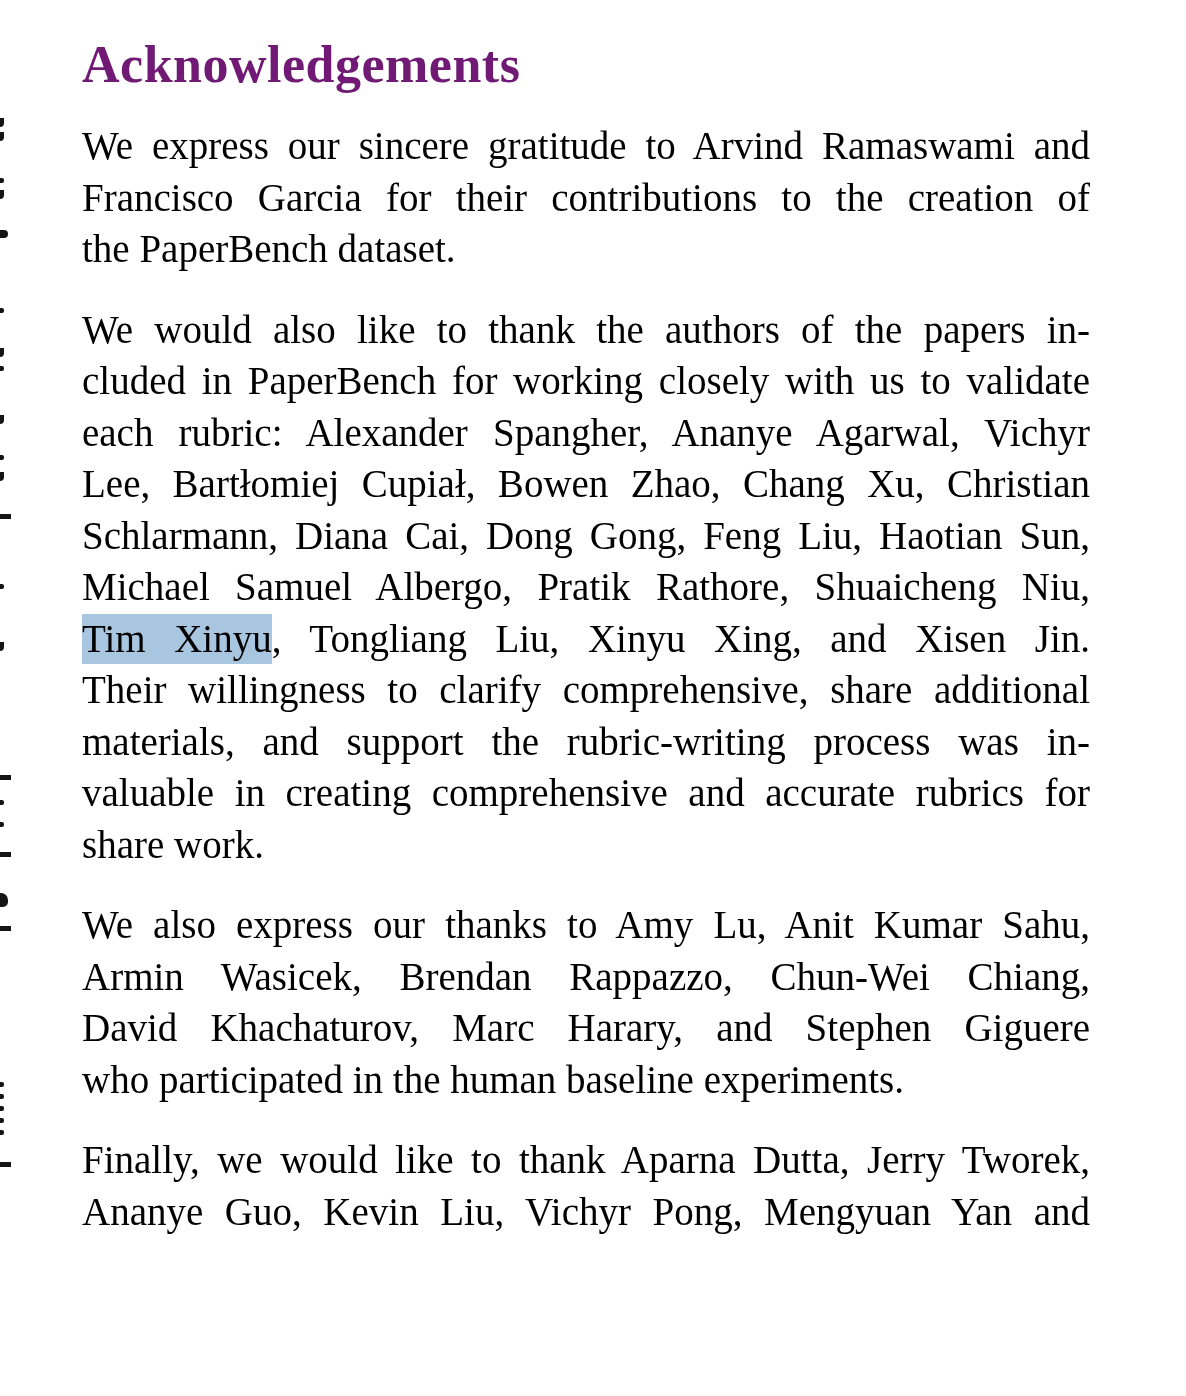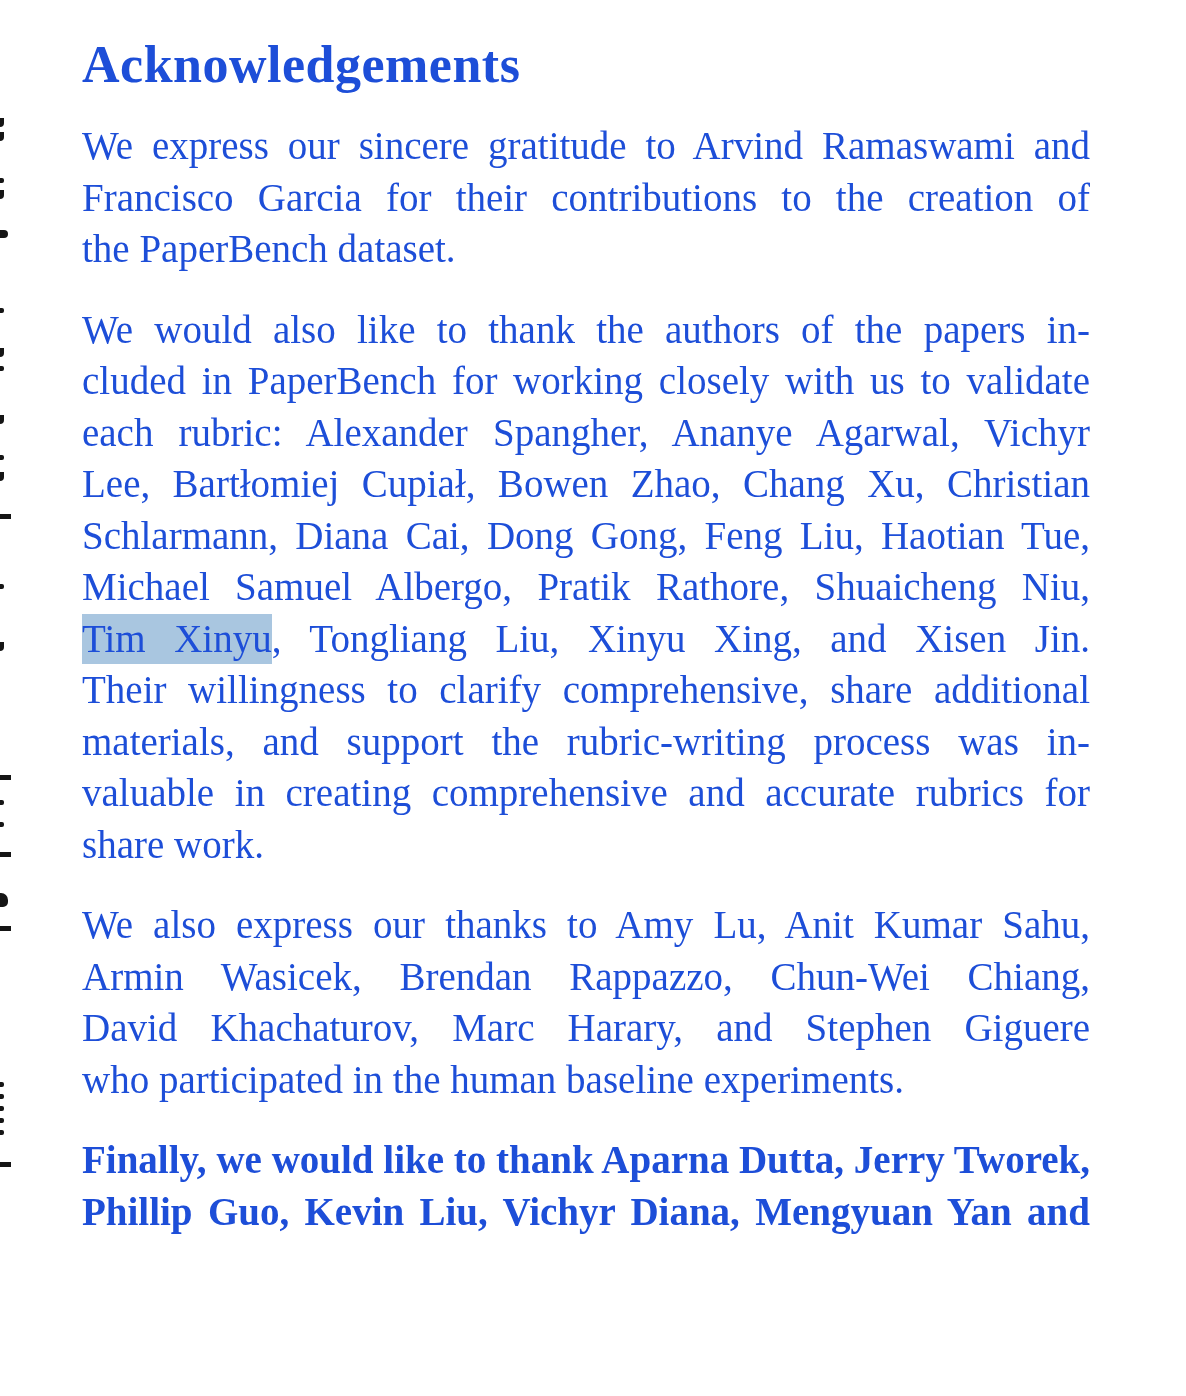--- a/index.html
+++ b/index.html
@@ -17,30 +17,30 @@
     left: 82px;
     top: 36px;
     width: 1008px;
   }
   .title {
     margin: 0 0 26px 0;
     font-size: 52px;
     font-weight: bold;
     line-height: 1.12;
     letter-spacing: 0.5px;
-    color: #1d4ed8;
+    color: #701a75;
   }
   .para { margin: 0 0 29px 0; }
-  .para:last-child { margin-bottom: 14px; font-weight: bold; }
+  .para:last-child { margin-bottom: 14px; }
   .line {
     font-size: 39px;
     line-height: 51.5px;
     text-align: justify;
     text-align-last: justify;
-    color: #1d4ed8;
+    color: #000000;
   }
   .line.last { text-align-last: left; }
   .hl {
     background-color: #a9c6e0;
     box-shadow: 0 -3px 0 #a9c6e0, 0 4px 0 #a9c6e0;
   }
   
   .mk { position: absolute; left: 0; background: #151515; }
   .mk-dot   { width: 4px;  height: 5px;  left: 0; border-radius: 0 2px 2px 0; }
   .mk-tick  { width: 4px;  height: 9px;  left: 0; border-radius: 0 0 4px 0; }
@@ -86,33 +86,33 @@
         <div class="para">
           <div class="line"><span>We express our sincere gratitude to Arvind Ramaswami and</span></div>
           <div class="line"><span>Francisco Garcia for their contributions to the creation of</span></div>
           <div class="line last"><span>the PaperBench dataset.</span></div>
         </div>
         <div class="para">
           <div class="line"><span>We would also like to thank the authors of the papers in-</span></div>
           <div class="line"><span>cluded in PaperBench for working closely with us to validate</span></div>
           <div class="line"><span>each rubric: Alexander Spangher, Ananye Agarwal, Vichyr</span></div>
           <div class="line"><span>Lee, Bartłomiej Cupiał, Bowen Zhao, Chang Xu, Christian</span></div>
-          <div class="line"><span>Schlarmann, Diana Cai, Dong Gong, Feng Liu, Haotian Tue,</span></div>
+          <div class="line"><span>Schlarmann, Diana Cai, Dong Gong, Feng Liu, Haotian Sun,</span></div>
           <div class="line"><span>Michael Samuel Albergo, Pratik Rathore, Shuaicheng Niu,</span></div>
           <div class="line"><span class="hl">Tim Xinyu</span><span>, Tongliang Liu, Xinyu Xing, and Xisen Jin.</span></div>
           <div class="line"><span>Their willingness to clarify comprehensive, share additional</span></div>
           <div class="line"><span>materials, and support the rubric-writing process was in-</span></div>
           <div class="line"><span>valuable in creating comprehensive and accurate rubrics for</span></div>
           <div class="line last"><span>share work.</span></div>
         </div>
         <div class="para">
           <div class="line"><span>We also express our thanks to Amy Lu, Anit Kumar Sahu,</span></div>
           <div class="line"><span>Armin Wasicek, Brendan Rappazzo, Chun-Wei Chiang,</span></div>
           <div class="line"><span>David Khachaturov, Marc Harary, and Stephen Giguere</span></div>
           <div class="line last"><span>who participated in the human baseline experiments.</span></div>
         </div>
         <div class="para">
           <div class="line"><span>Finally, we would like to thank Aparna Dutta, Jerry Tworek,</span></div>
-          <div class="line"><span>Phillip Guo, Kevin Liu, Vichyr Diana, Mengyuan Yan and</span></div>
+          <div class="line"><span>Ananye Guo, Kevin Liu, Vichyr Pong, Mengyuan Yan and</span></div>
         </div>
       </div>
   </div>
 </div>
 
 </body></html>

